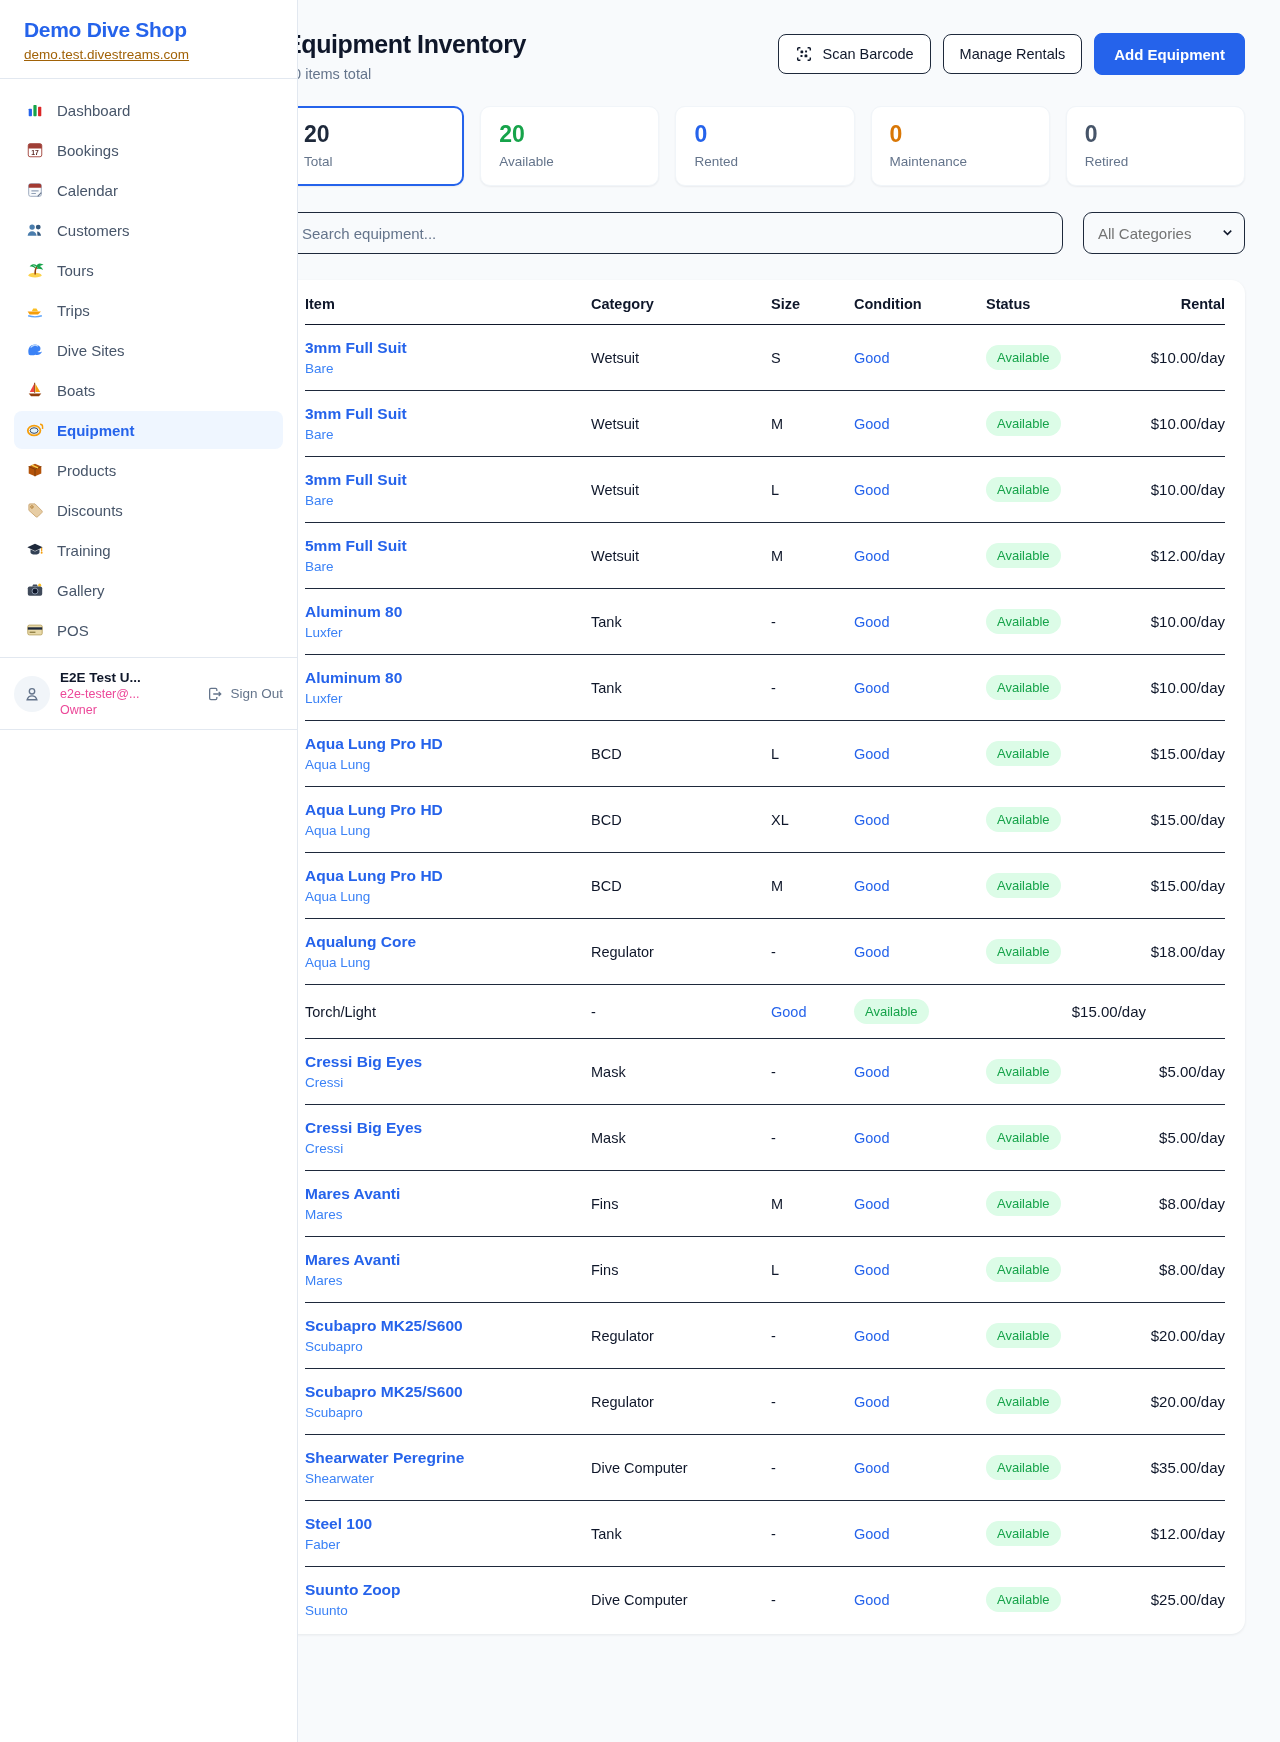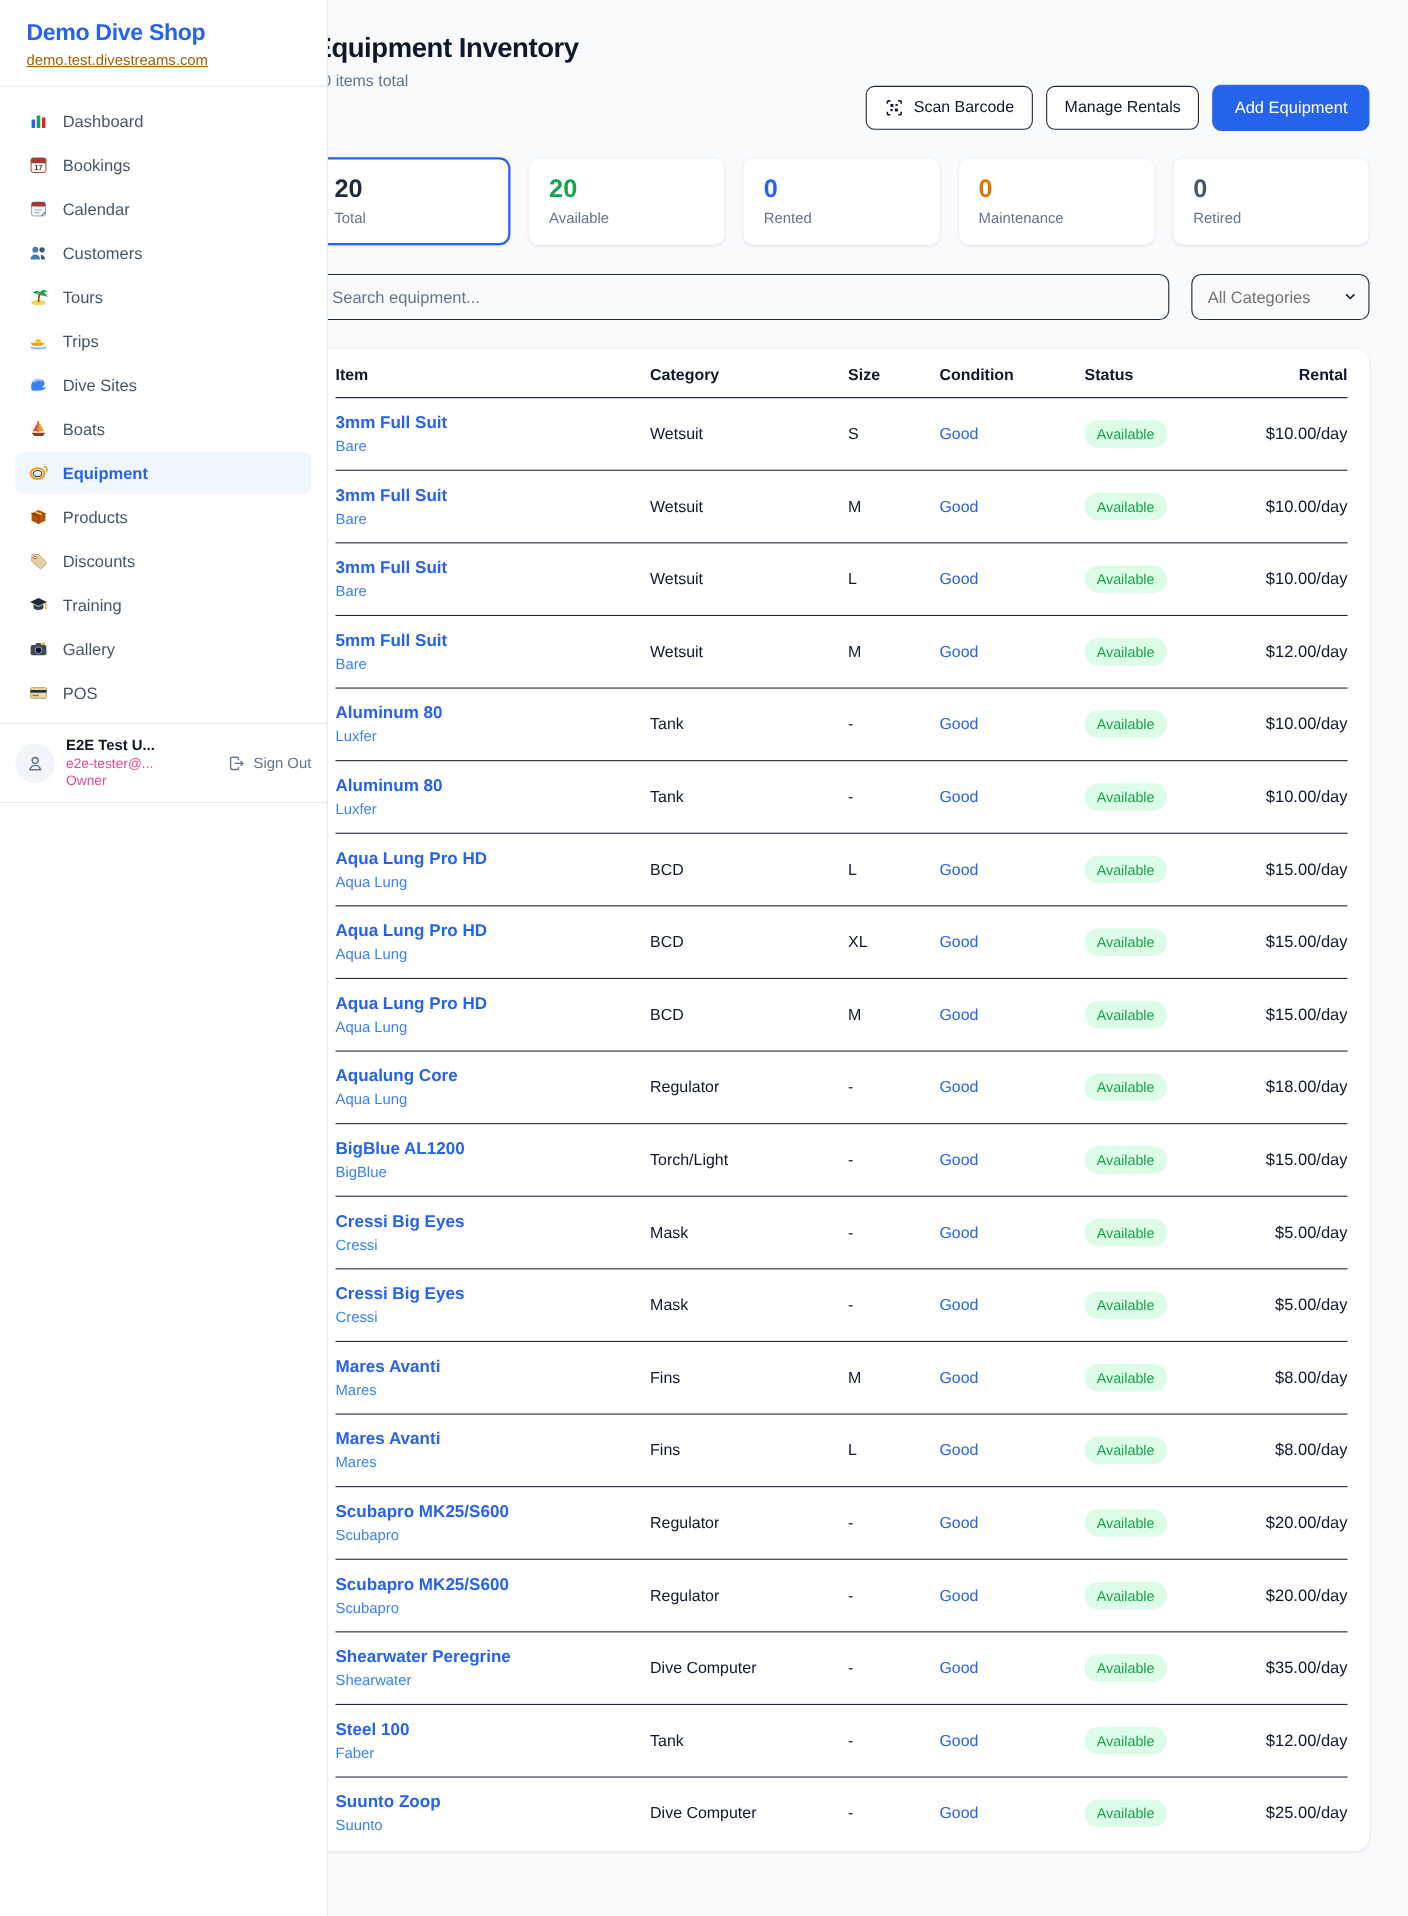--- a/index.html
+++ b/index.html
@@ -44,28 +44,28 @@
   .user-email, .user-role { font-size:12.5px; color:#ec4899; margin-top:2px; white-space:nowrap; }
   .signout { display:flex; align-items:center; gap:7px; color:#64748b; font-size:13.5px; cursor:pointer; white-space:nowrap; }
   .signout svg { width:16px; height:16px; }
 
   
   .main { margin-left:252px; padding:30px 35px 0 33px; }
   .page-header { display:flex; align-items:flex-start; justify-content:space-between; }
   .page-title { font-size:25px; font-weight:800; color:#0f172a; letter-spacing:-0.4px; }
   .page-subtitle { font-size:14.5px; color:#64748b; margin-top:7px; }
   .header-actions { display:flex; align-items:center; gap:12px; padding-top:3px; }
-  .btn { border-radius:8px; font-family:inherit; cursor:pointer; display:inline-flex; align-items:center; gap:9px;margin-top:44px; }
+  .btn { border-radius:8px; font-family:inherit; cursor:pointer; display:inline-flex; align-items:center; gap:9px; }
   .btn-outline {
     background:#fff; border:1px solid #1e293b; color:#0f172a;
     font-size:14.5px; font-weight:500; padding:0 16px; height:40px;
   }
   .btn-primary {
     background:#2563eb; border:1px solid #2563eb; color:#fff;
-    font-size:15px; font-weight:400; padding:0 19px; height:42px;
+    font-size:15px; font-weight:700; padding:0 19px; height:42px;
   }
 
   
   .stats { display:flex; gap:16px; margin-top:24px; }
   .stat-card {
     flex:1; background:#fff; border:1px solid #f1f5f9; border-radius:10px;
     padding:15px 18px 16px; box-shadow:0 1px 2px rgba(15,23,42,.06); cursor:pointer;
   }
   .stat-card.selected { border:2px solid #2563eb; padding:14px 17px 15px; }
   .stat-value { font-size:23px; font-weight:800; line-height:1.1; }
@@ -469,24 +469,20 @@
             <div class="item-name">Aqualung Core</div>
             <div class="item-brand">Aqua Lung</div>
           </div>
           <div class="cell">Regulator</div>
           <div class="cell">-</div>
           <div class="cell cond-link">Good</div>
           <div class="cell"><span class="pill" style="color:#16a34a;background:#dcfce7">Available</span></div>
           <div class="cell right rental">$18.00/day</div>
         </div>
         <div class="tgrid trow">
-          <div>
-            <div class="item-name">BigBlue AL1200</div>
-            <div class="item-brand">BigBlue</div>
-          </div>
           <div class="cell">Torch/Light</div>
           <div class="cell">-</div>
           <div class="cell cond-link">Good</div>
           <div class="cell"><span class="pill" style="color:#16a34a;background:#dcfce7">Available</span></div>
           <div class="cell right rental">$15.00/day</div>
         </div>
         <div class="tgrid trow">
           <div>
             <div class="item-name">Cressi Big Eyes</div>
             <div class="item-brand">Cressi</div>

